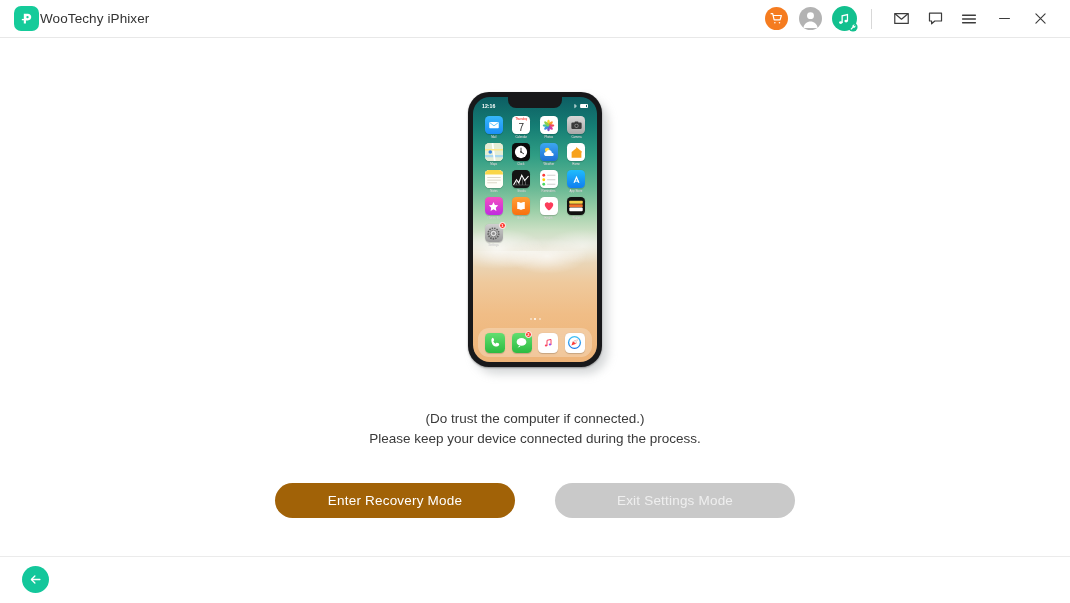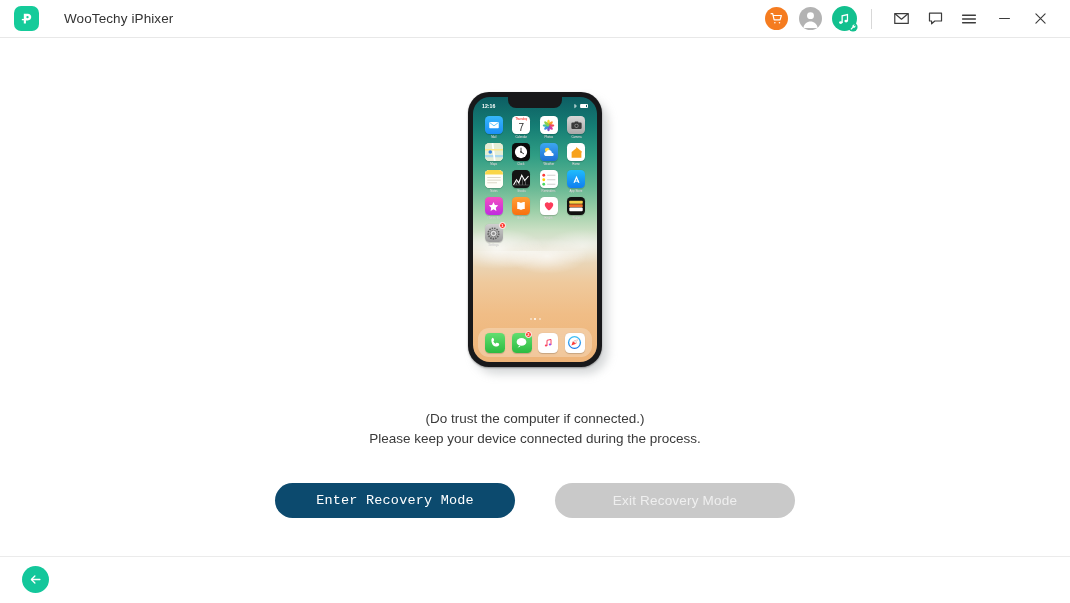--- a/index.html
+++ b/index.html
@@ -17,21 +17,21 @@
   .titlebar {
     height: 38px;
     width: 100%;
     background: #ffffff;
     border-bottom: 1px solid #e8e8e8;
     display: flex;
     align-items: center;
     padding: 0 12px 0 14px;
     position: relative;
   }
-  .brand { display: flex; align-items: center; gap: 25px; }
+  .brand { display: flex; align-items: center; gap: 1px; }
   .logo-box {
     width: 25px; height: 25px;
     border-radius: 7px;
     background: #15cb9a;
     display: flex; align-items: center; justify-content: center;
     flex: none;
   }
   .logo-p {
     width: 17px; height: 17px;
     display: block;
@@ -276,21 +276,21 @@
     height: 35px;
     border-radius: 18px;
     border: none;
     font-size: 13.5px;
     font-family: "Liberation Sans", sans-serif;
     display: flex;
     align-items: center;
     justify-content: center;
     letter-spacing: .2px;
   }
-  .btn-primary { background: #0c4a6e; color: #ffffff; cursor: pointer; font-family: Liberation Mono, monospace; }
+  .btn-primary { background: #a16207; color: #ffffff; cursor: pointer; }
   .btn-disabled { background: #c9c9c9; color: #efefef; cursor: default; }
 
   
   .footer {
     height: 46px;
     border-top: 1px solid #ebebeb;
     display: flex;
     align-items: center;
     padding-left: 22px;
   }
@@ -664,21 +664,21 @@
     </div>
   </div>
 
   <div class="notice">
     <div>(Do trust the computer if connected.)</div>
     <div>Please keep your device connected during the process.</div>
   </div>
 
   <div class="btn-row">
     <button class="btn btn-primary">Enter Recovery Mode</button>
-    <button class="btn btn-disabled" disabled="">Exit Recovery Mode</button>
+    <button class="btn btn-disabled" disabled="">Exit Settings Mode</button>
   </div>
 
 </div>
 
 <div class="footer">
   <div class="back-btn" title="Back">
     <svg width="15" height="15" viewBox="0 0 24 24" fill="none" stroke="#ffffff" stroke-width="2.2" stroke-linecap="round" stroke-linejoin="round">
       <path d="M19 12H6"></path>
       <path d="M11 6.5L5.5 12l5.5 5.5"></path>
     </svg>

